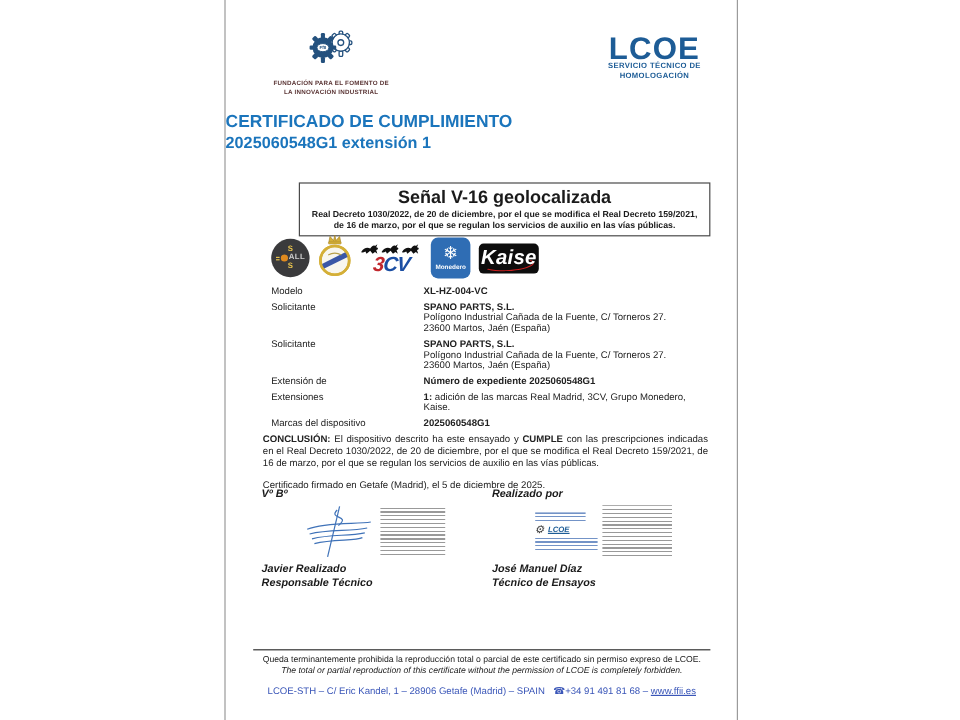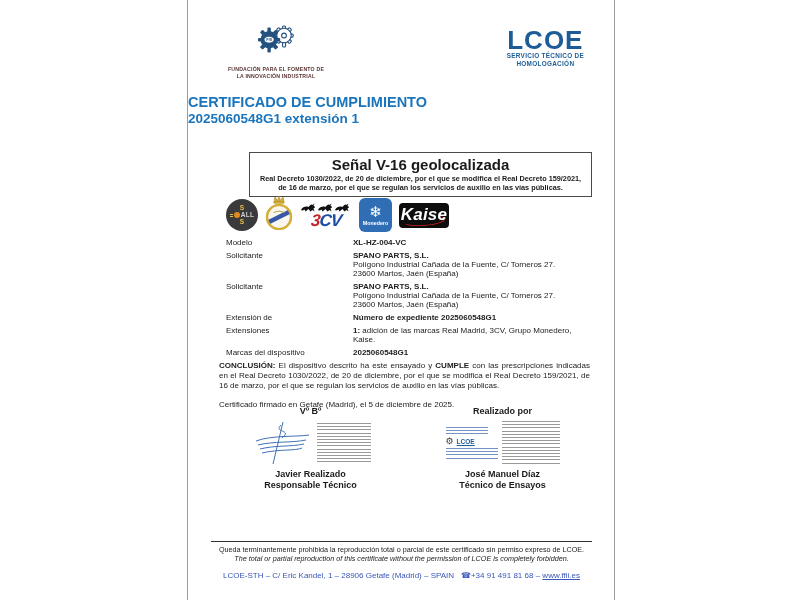--- a/index.html
+++ b/index.html
@@ -57,21 +57,21 @@
   .frow { display:flex; padding-left:38px; margin-bottom:4px;gap:44px; }
   .fvalue { font-size:8px; line-height:9px; color:#222; }
   .b { font-weight:bold; }
 
   
   .sec-conclusion { position:absolute; top:361px; left:31px; right:24px; font-size:8px; line-height:10px; text-align:justify; color:#222; }
   .signed { margin-top:9px; text-align:left; }
 
   
   .sec-sign { position:absolute; top:406px; left:0; right:0; height:90px; }
-  .signcol { position:absolute; top:0; text-align:center; }
+  .signcol { position:absolute; top:0; text-align:left;font-style:italic; }
   .signcol.left { left:30px; width:185px; }
   .signcol.right { left:222px; width:185px; }
   .sign-header { font-size:9px; font-weight:bold; line-height:10px; }
   .sign-art { height:48px; margin-top:3px; display:flex; align-items:center; justify-content:center; gap:4px; }
   .sign-name { font-size:9px; font-weight:bold; line-height:11px; margin-top:2px; }
   .sign-role { font-size:9px; font-weight:bold; line-height:10px; }
   .microtext { background:repeating-linear-gradient(to bottom, rgba(110,110,110,.7) 0 1px, transparent 1px 3.2px); }
   .microtext.blue { background:repeating-linear-gradient(to bottom, rgba(80,120,185,.8) 0 1px, transparent 1px 3.2px); }
   .stamp { display:flex; flex-direction:column; align-items:flex-start; gap:2px; }
   .stamp-row { display:flex; align-items:center; gap:3px; }

